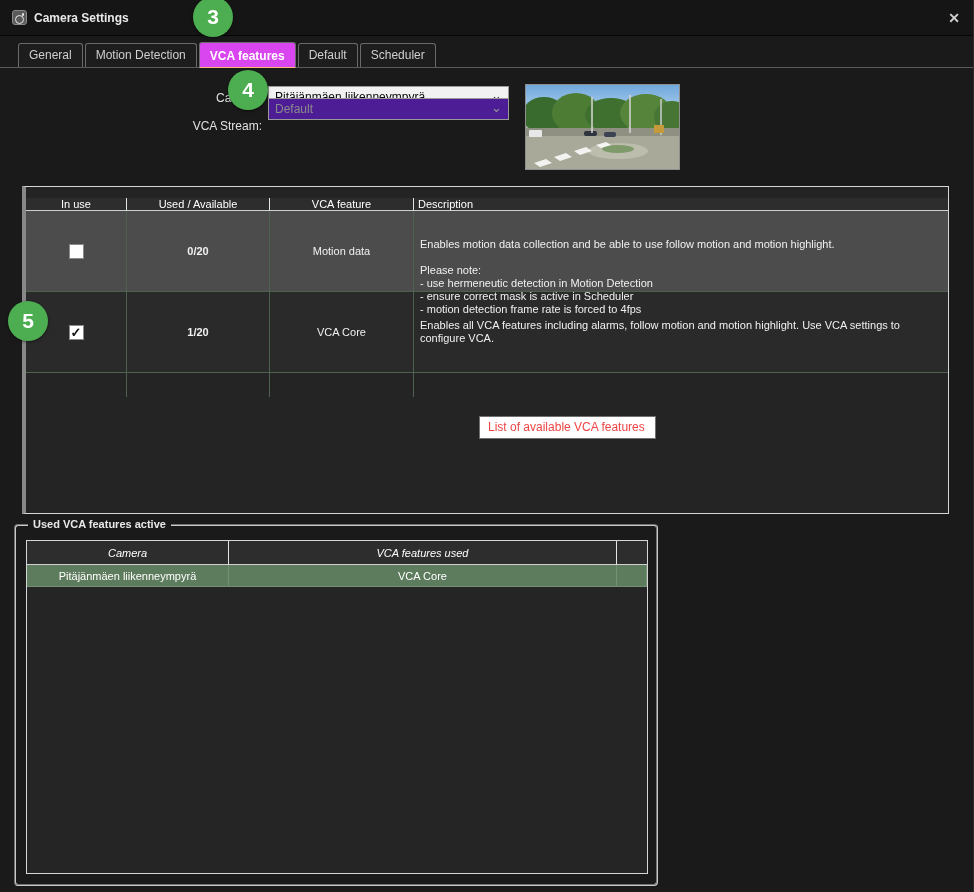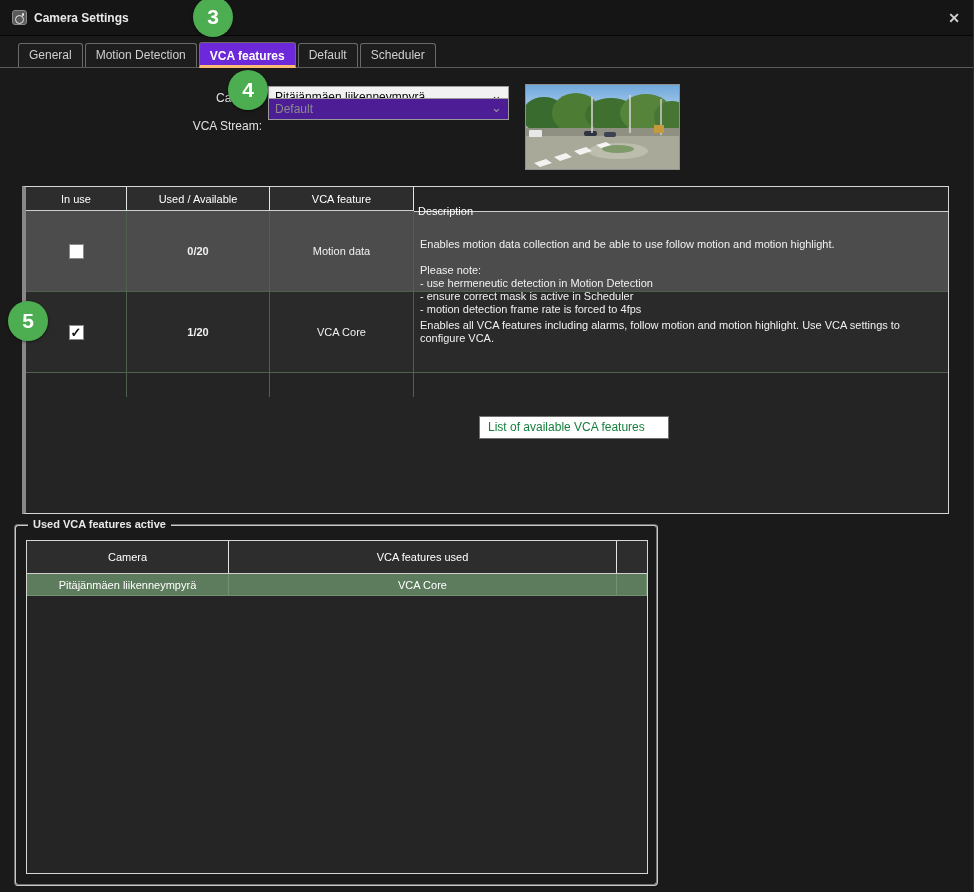--- a/index.html
+++ b/index.html
@@ -20,74 +20,74 @@
   .title-text { color:#e8e8e8; font-size:12px; font-weight:bold; margin-left:7px; }
   .close-btn { position:absolute; right:10px; top:8px; width:20px; height:20px; color:#cfcfcf;
                font-size:14px; font-weight:bold; text-align:center; line-height:20px; cursor:pointer; }
 
   
   .tabbar { position:absolute; left:0; top:41px; width:974px; height:27px;
             display:flex; align-items:flex-end; padding-left:18px; border-bottom:1px solid #5a5a5a; }
   .tab { background:#1d1d1d; border:1px solid #6a6a6a; border-bottom:none;
          border-radius:3px 3px 0 0; color:#cfcfcf; font-size:12px; padding:4px 10px 5px 10px;
          margin-right:2px; height:24px; white-space:nowrap; cursor:pointer; }
-  .tab.active { background:#6d28d9; color:#ffffff; font-weight:bold; height:26px;
+  .tab.active { background:#d946ef; color:#ffffff; font-weight:bold; height:26px;
                 padding-top:6px; position:relative; margin-bottom:-1px;
-                border-bottom:3px solid #fdba74; }
+                border-bottom:1px solid #fdba74; }
 
   
   .form-label { position:absolute; width:170px; text-align:right; color:#e0e0e0; font-size:12px; }
   .lbl-camera { left:92px; top:91px; }
   .lbl-stream { left:92px; top:119px; }
   .dropdown { position:absolute; left:268px; width:241px; height:22px; border:1px solid #9a9a9a;
               font-size:12px; display:flex; align-items:center; padding:0 6px; cursor:pointer; }
   .dd-camera { top:86px; background:#f2f2f2; color:#0a0a0a; }
   .dd-stream { top:98px; background:#4c1d95; color:#8b8b8b; }
   .dd-chevron { position:absolute; right:6px; top:1px; font-size:13px; }
   .dd-camera .dd-chevron { color:#333; }
   .dd-stream .dd-chevron { color:#9a9a9a; }
   .preview { position:absolute; left:525px; top:84px; width:155px; height:86px;
              border:1px solid #8f8f8f; background:#6f8f5f; }
 
   
   .ftable { position:absolute; left:22px; top:186px; width:927px; height:328px;
             background:#242424; border:1px solid #d6d6d6; border-left:4px solid #888888; }
   .frow { display:flex; width:100%; }
-  .fhead { height:24px; }
+  .fhead { height:24px;align-items:flex-end; }
   .fhead .fcell { background:#2d2d2d; color:#ffffff; font-size:11px;
                   border-right:1px solid #e3e3e3; border-bottom:1px solid #cfcfcf;
                   display:flex; align-items:center; justify-content:center; }
   .fhead .fcell.desc { justify-content:flex-start; padding-left:4px; }
   .fbody .fcell { border-right:1px solid #4e604e; border-bottom:1px solid #4e604e;
                   color:#f0f0f0; font-size:11px; display:flex; align-items:center; justify-content:center; }
   .c1 { width:101px; } .c2 { width:143px; } .c3 { width:144px; } .c4 { flex:1; }
   .fcell:last-child { border-right:none;margin-top:24px; }
   .row-light { height:81px; background:#4c4c4c; }
   .row-dark  { height:81px; background:#2a2a2a; }
   .row-filler { flex:1; background:#242424; }
   .row-filler .fcell { border-bottom:none; }
   .desc-cell { align-items:flex-start !important; justify-content:flex-start !important;
                padding:3px 6px; white-space:pre-line; line-height:13px; }
   .bold { font-weight:bold; }
   .checkbox { width:15px; height:15px; background:#ffffff; border:1px solid #8a8a8a; position:relative; }
   .checkbox.checked::after { content:"✓"; position:absolute; left:1px; top:-1px;
                font-size:13px; font-weight:bold; color:#141414; }
 
   
-  .tooltip { position:absolute; left:479px; top:416px; background:#ffffff; color:#15803d;
-             border:1px solid #707070; font-size:12px; padding:3px 23px 4px 8px; white-space:nowrap; }
+  .tooltip { position:absolute; left:479px; top:416px; background:#ffffff; color:#ef4444;
+             border:1px solid #707070; font-size:12px; padding:3px 10px 4px 8px; white-space:nowrap; }
 
   
   .summary-box { position:absolute; left:14px; top:524px; width:644px; height:362px;
                  border:2px groove #c8c8c8; border-radius:4px; }
   .summary-legend { position:absolute; left:12px; top:-8px; background:#1a1a1a;
                  color:#e8e8e8; font-size:11px; font-weight:bold; padding:0 5px; }
   .stable { position:absolute; left:10px; top:14px; width:622px; height:334px;
             background:#252525; border:1px solid #d6d6d6; }
-  .shead { height:33px; }
+  .shead { height:24px;font-style:italic; }
   .shead .scell { background:#2d2d2d; color:#ffffff; font-size:11px;
                   border-right:1px solid #e3e3e3; border-bottom:1px solid #cfcfcf;
                   display:flex; align-items:center; justify-content:center; }
   .srow { display:flex; width:100%; }
   .s1 { width:202px; } .s2 { width:388px; } .s3 { flex:1; }
   .scell:last-child { border-right:none; }
   .row-green { height:22px; background:#5d7b5d; }
   .row-green .scell { color:#ffffff; font-size:11px; border-right:1px solid #739073;
                       border-bottom:1px solid #739073;
                       display:flex; align-items:center; justify-content:center; }

